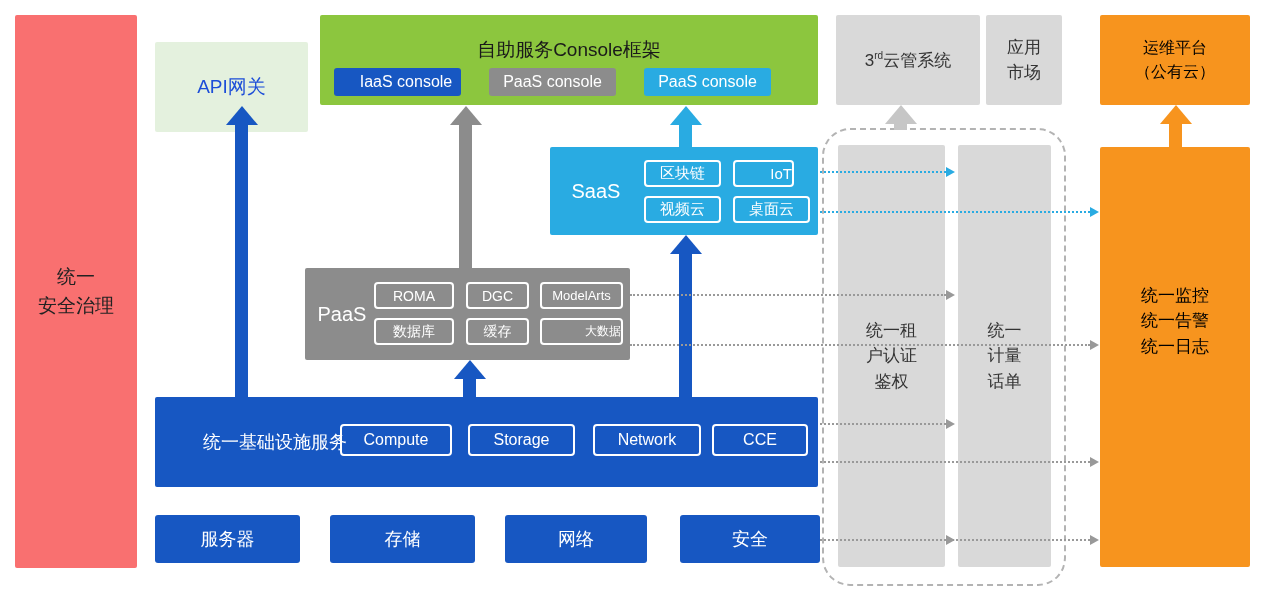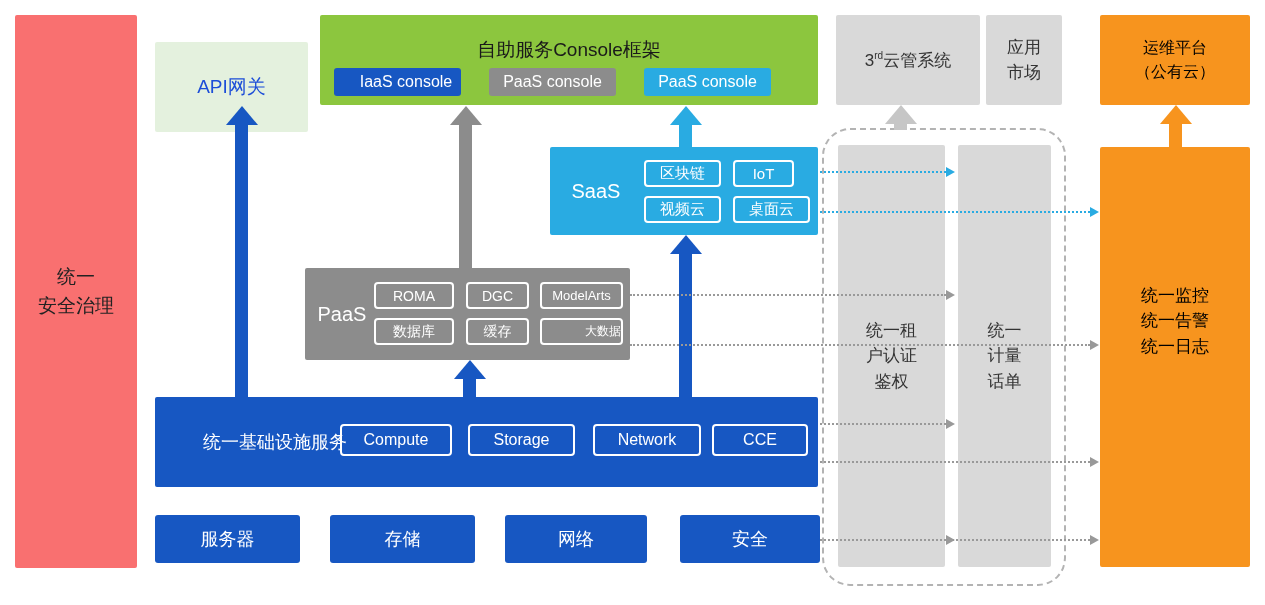--- a/index.html
+++ b/index.html
@@ -104,21 +104,21 @@
 统一日志</span>
   </div>
 
   <div class="box cyan-bg r2" style="left:550px;top:147px;width:268px;height:88px;">
     <div class="box" style="left:10px;top:0;width:72px;height:88px;font-size:20px;color:#fff;">
       <span>SaaS</span>
     </div>
     <div class="chip" style="left:94px;top:13px;width:77px;height:27px;font-size:15px;">
         <span>区块链</span>
       </div>
-    <div class="chip" style="left:183px;top:13px;width:61px;height:27px;font-size:15px;">
+    <div class="chip" style="left:183px;top:13px;width:61px;height:27px;font-size:15px;justify-content:flex-end;">
         <span>IoT</span>
       </div>
     <div class="chip" style="left:94px;top:49px;width:77px;height:27px;font-size:15px;">
         <span>视频云</span>
       </div>
     <div class="chip" style="left:183px;top:49px;width:77px;height:27px;font-size:15px;">
         <span>桌面云</span>
       </div>
   </div>
 

